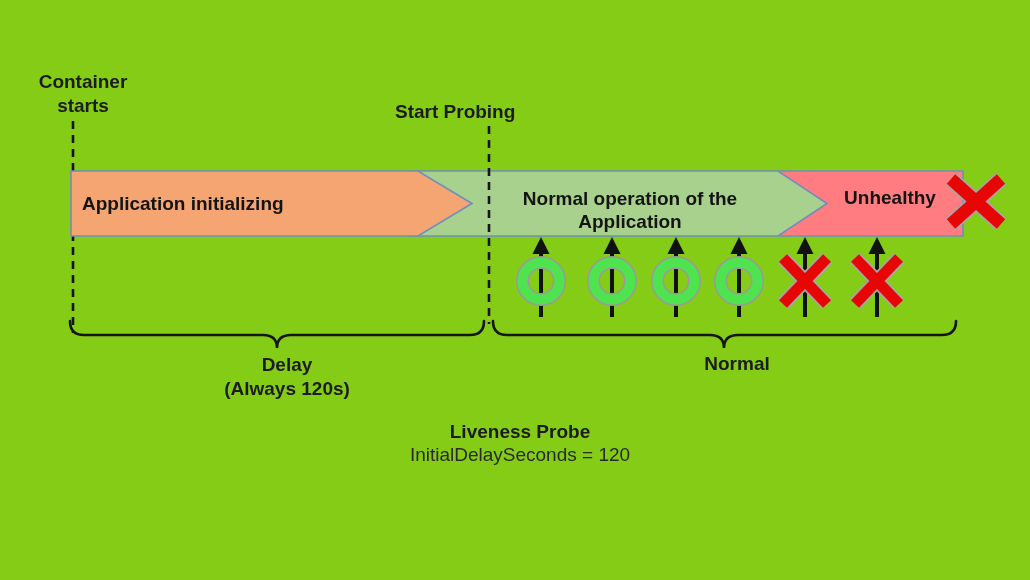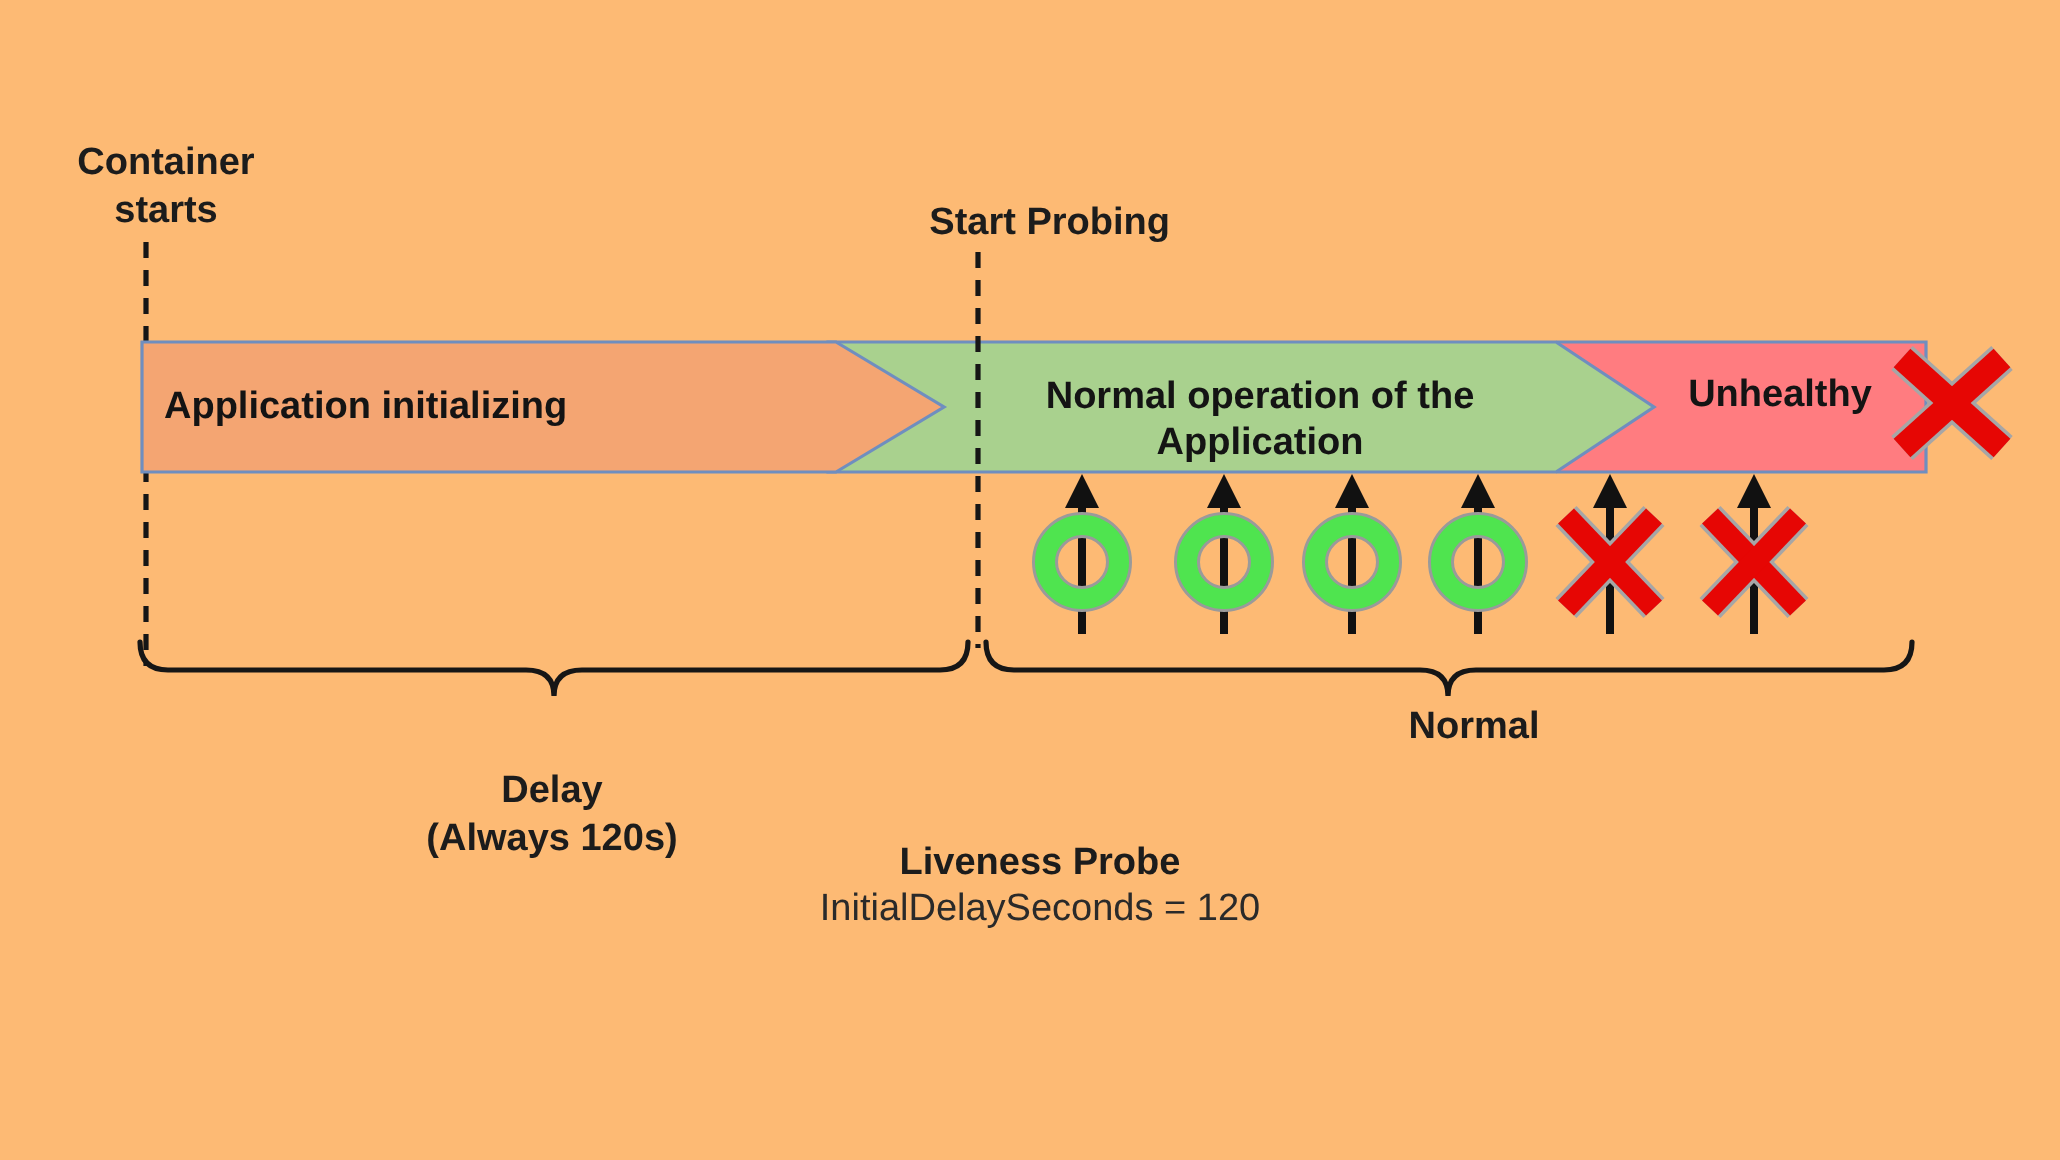--- a/index.html
+++ b/index.html
@@ -1,37 +1,37 @@
 <!DOCTYPE html>
 <html><head>
 <meta charset="utf-8">
 <style>
   html,body{margin:0;padding:0;background:#ffffff;}
   #canvas{
     position:relative;
     width:1030px;height:580px;
-    background:#fdba74;
+    background:#84cc16;
     font-family:"Liberation Sans","DejaVu Sans",sans-serif;
     color:#1c1c1c;
     overflow:hidden;
     text-decoration:underline;
   }
   #shape-layer{position:absolute;left:0;top:0;width:1030px;height:580px;}
   .lbl{position:absolute;white-space:pre-line;font-weight:bold;color:#1c1c1c;}
   .lbl-center{text-align:center;}
   .phase-label{
     position:absolute;display:flex;align-items:center;
     font-weight:bold;font-size:19px;color:#141414;
   }
   #container-starts{left:8px;top:70px;width:150px;font-size:19px;line-height:24px;text-align:center;}
-  #start-probing{left:395px;top:101px;width:190px;font-size:19px;text-align:right;}
+  #start-probing{left:395px;top:101px;width:190px;font-size:19px;text-align:left;}
   #phase-label-0{left:82px;top:171px;height:66px;justify-content:flex-start;}
   #phase-label-1{left:495px;top:171px;width:270px;height:78px;justify-content:center;text-align:center;line-height:23px;}
   #phase-label-2{left:825px;top:165px;width:130px;height:66px;justify-content:center;}
-  #delay-label{left:173px;top:353px;width:206px;font-size:19px;line-height:24px;margin-top:31px;}
+  #delay-label{left:184px;top:353px;width:206px;font-size:19px;line-height:24px;}
   #probing-label{left:642px;top:353px;width:190px;font-size:19px;}
   #legend{position:absolute;left:340px;top:420px;width:360px;text-align:center;}
   #legend-title{font-weight:bold;font-size:19px;line-height:23px;}
   .legend-line{font-weight:normal;font-size:19px;line-height:23.5px;color:#2a2a2a;}
 </style>
 </head>
 <body>
 
 <div id="canvas">
 

